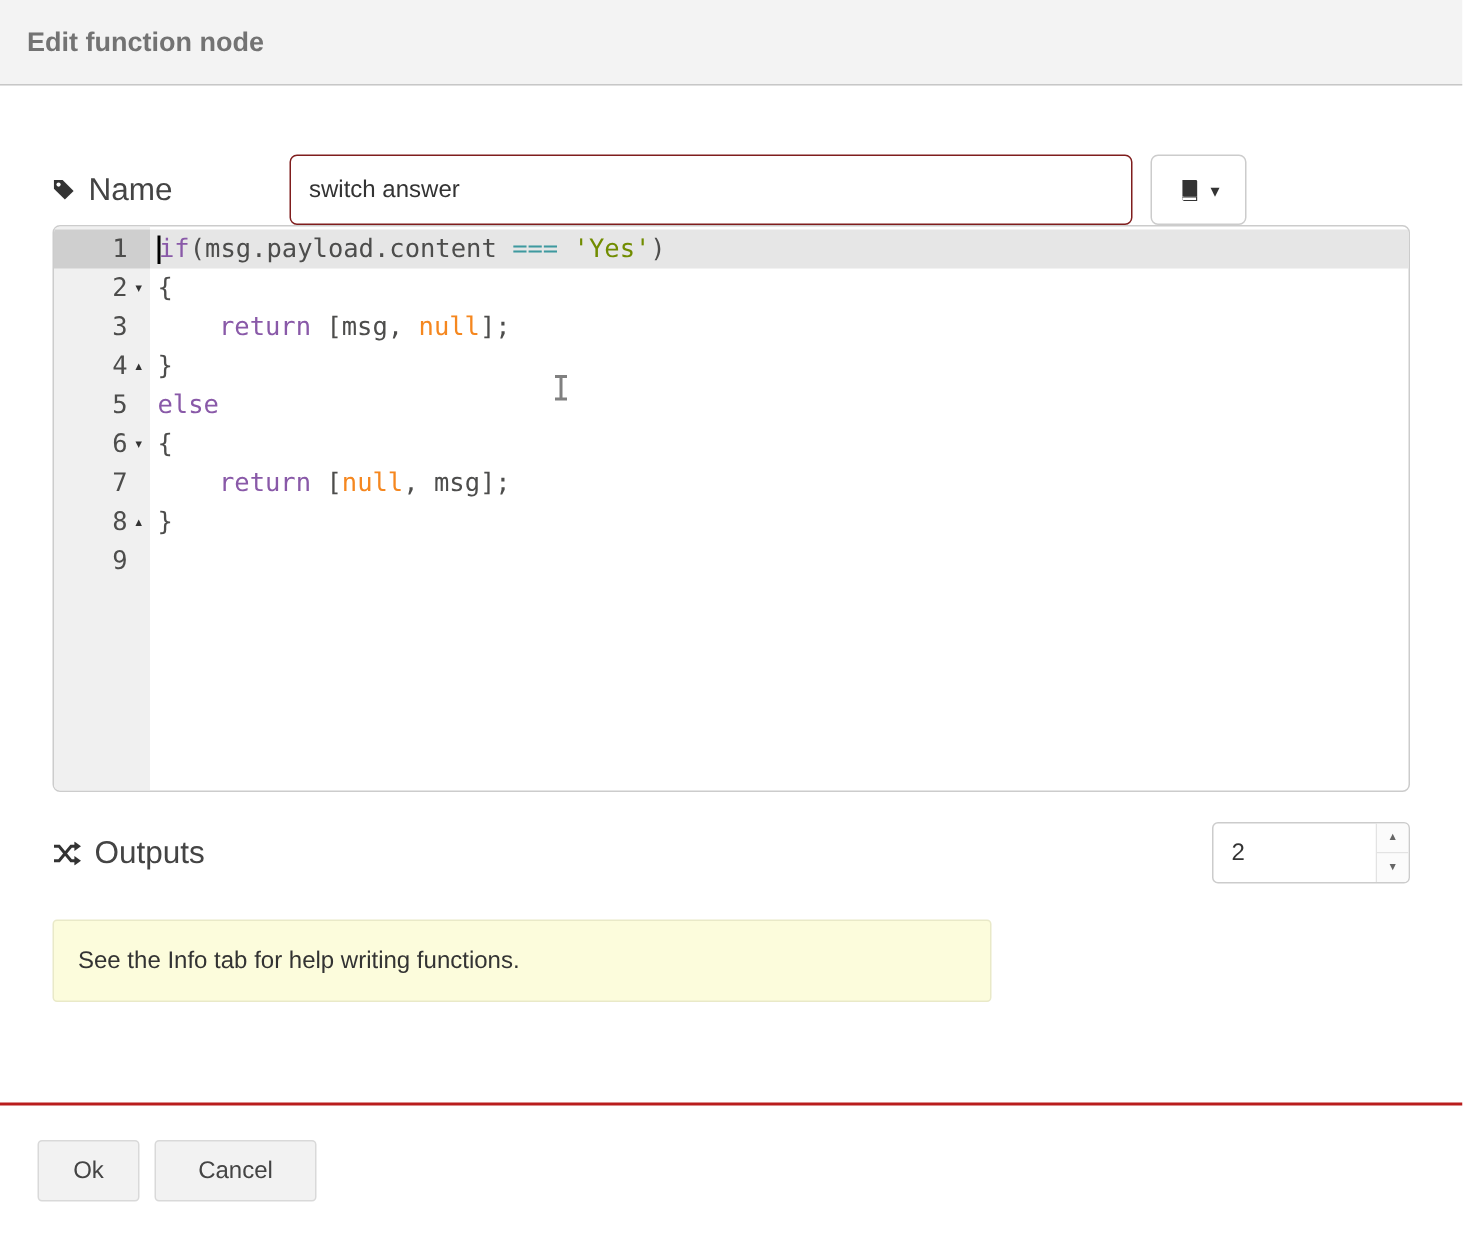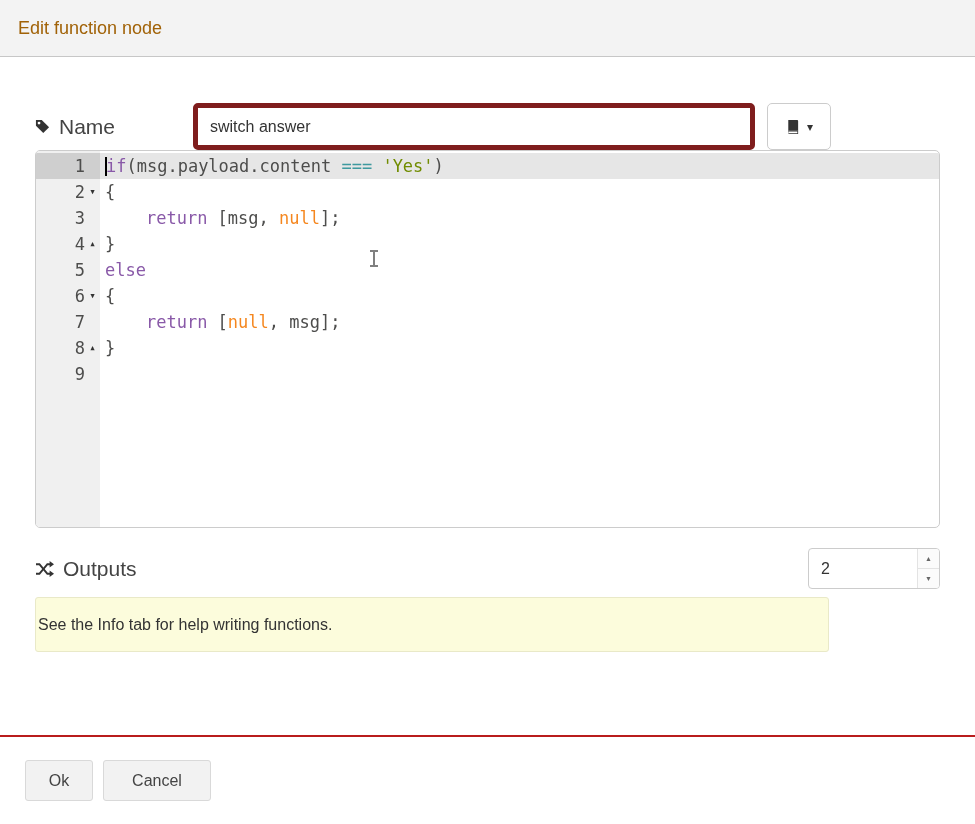--- a/index.html
+++ b/index.html
@@ -15,34 +15,34 @@
     display:flex; flex-direction:column;
     background:#fff;
   }
   
   .dialog-header {
     background:#f3f3f3; height:57px; flex:none;
     display:flex; align-items:center;
     padding:0 18px;
     border-bottom:1px solid #c7c7c7;
   }
-  .dialog-title { font-size:18px; font-weight:normal; color:#a16207; }
+  .dialog-title { font-size:18px; font-weight:bold; color:#737373; }
 
   
   .dialog-body { flex:1; padding:46px 35px 0 35px; }
   .form-row { display:flex; align-items:center; }
   .field-label {
     display:flex; align-items:center; gap:9px;
     font-size:21px; color:#444; width:158px; flex:none;
   }
   .field-label .icon { display:inline-flex; align-items:center; }
 
   .name-input {
     width:562px; height:47px; flex:none;
-    border:5px solid #7f1d1d; border-radius:5px;
+    border:1px solid #7f1d1d; border-radius:5px;
     font-size:16px; padding:18px 12px; color:#333;
     font-family:"Liberation Sans", sans-serif;
     outline:none;
   }
   .library-btn {
     margin-left:12px; width:64px; height:47px;
     border:1px solid #ccc; border-radius:5px; background:#fff;
     display:flex; align-items:center; justify-content:center; gap:7px;
     cursor:pointer; font-family:inherit;
   }
@@ -101,24 +101,24 @@
     border-left:1px solid #e3e3e3; border-radius:0 3px 3px 0; overflow:hidden;
   }
   .spinner-buttons button {
     flex:1; border:none; background:#fbfbfb; color:#666;
     font-size:7px; line-height:1; cursor:pointer; padding:0;
   }
   .spinner-buttons button:first-child { border-bottom:1px solid #e3e3e3; }
 
   
   .form-tip {
-    margin-top:8px; width:794px; min-height:55px;
+    margin-top:24px; width:626px; min-height:55px;
     background:var(--tip-bg,#fcfcdc);
     border:1px solid #e9e9c8; border-radius:3px;
-    display:flex; align-items:center; padding:0 2px;
+    display:flex; align-items:center; padding:0 16px;
     font-size:16px; color:#333;
   }
 
   
   .dialog-footer {
     flex:none; border-top:2px solid #b91c1c;
     padding:23px 25px; display:flex; justify-content:flex-start; gap:10px;
   }
   .btn {
     height:41px; padding:0 18px; font-size:16px; color:#444;

